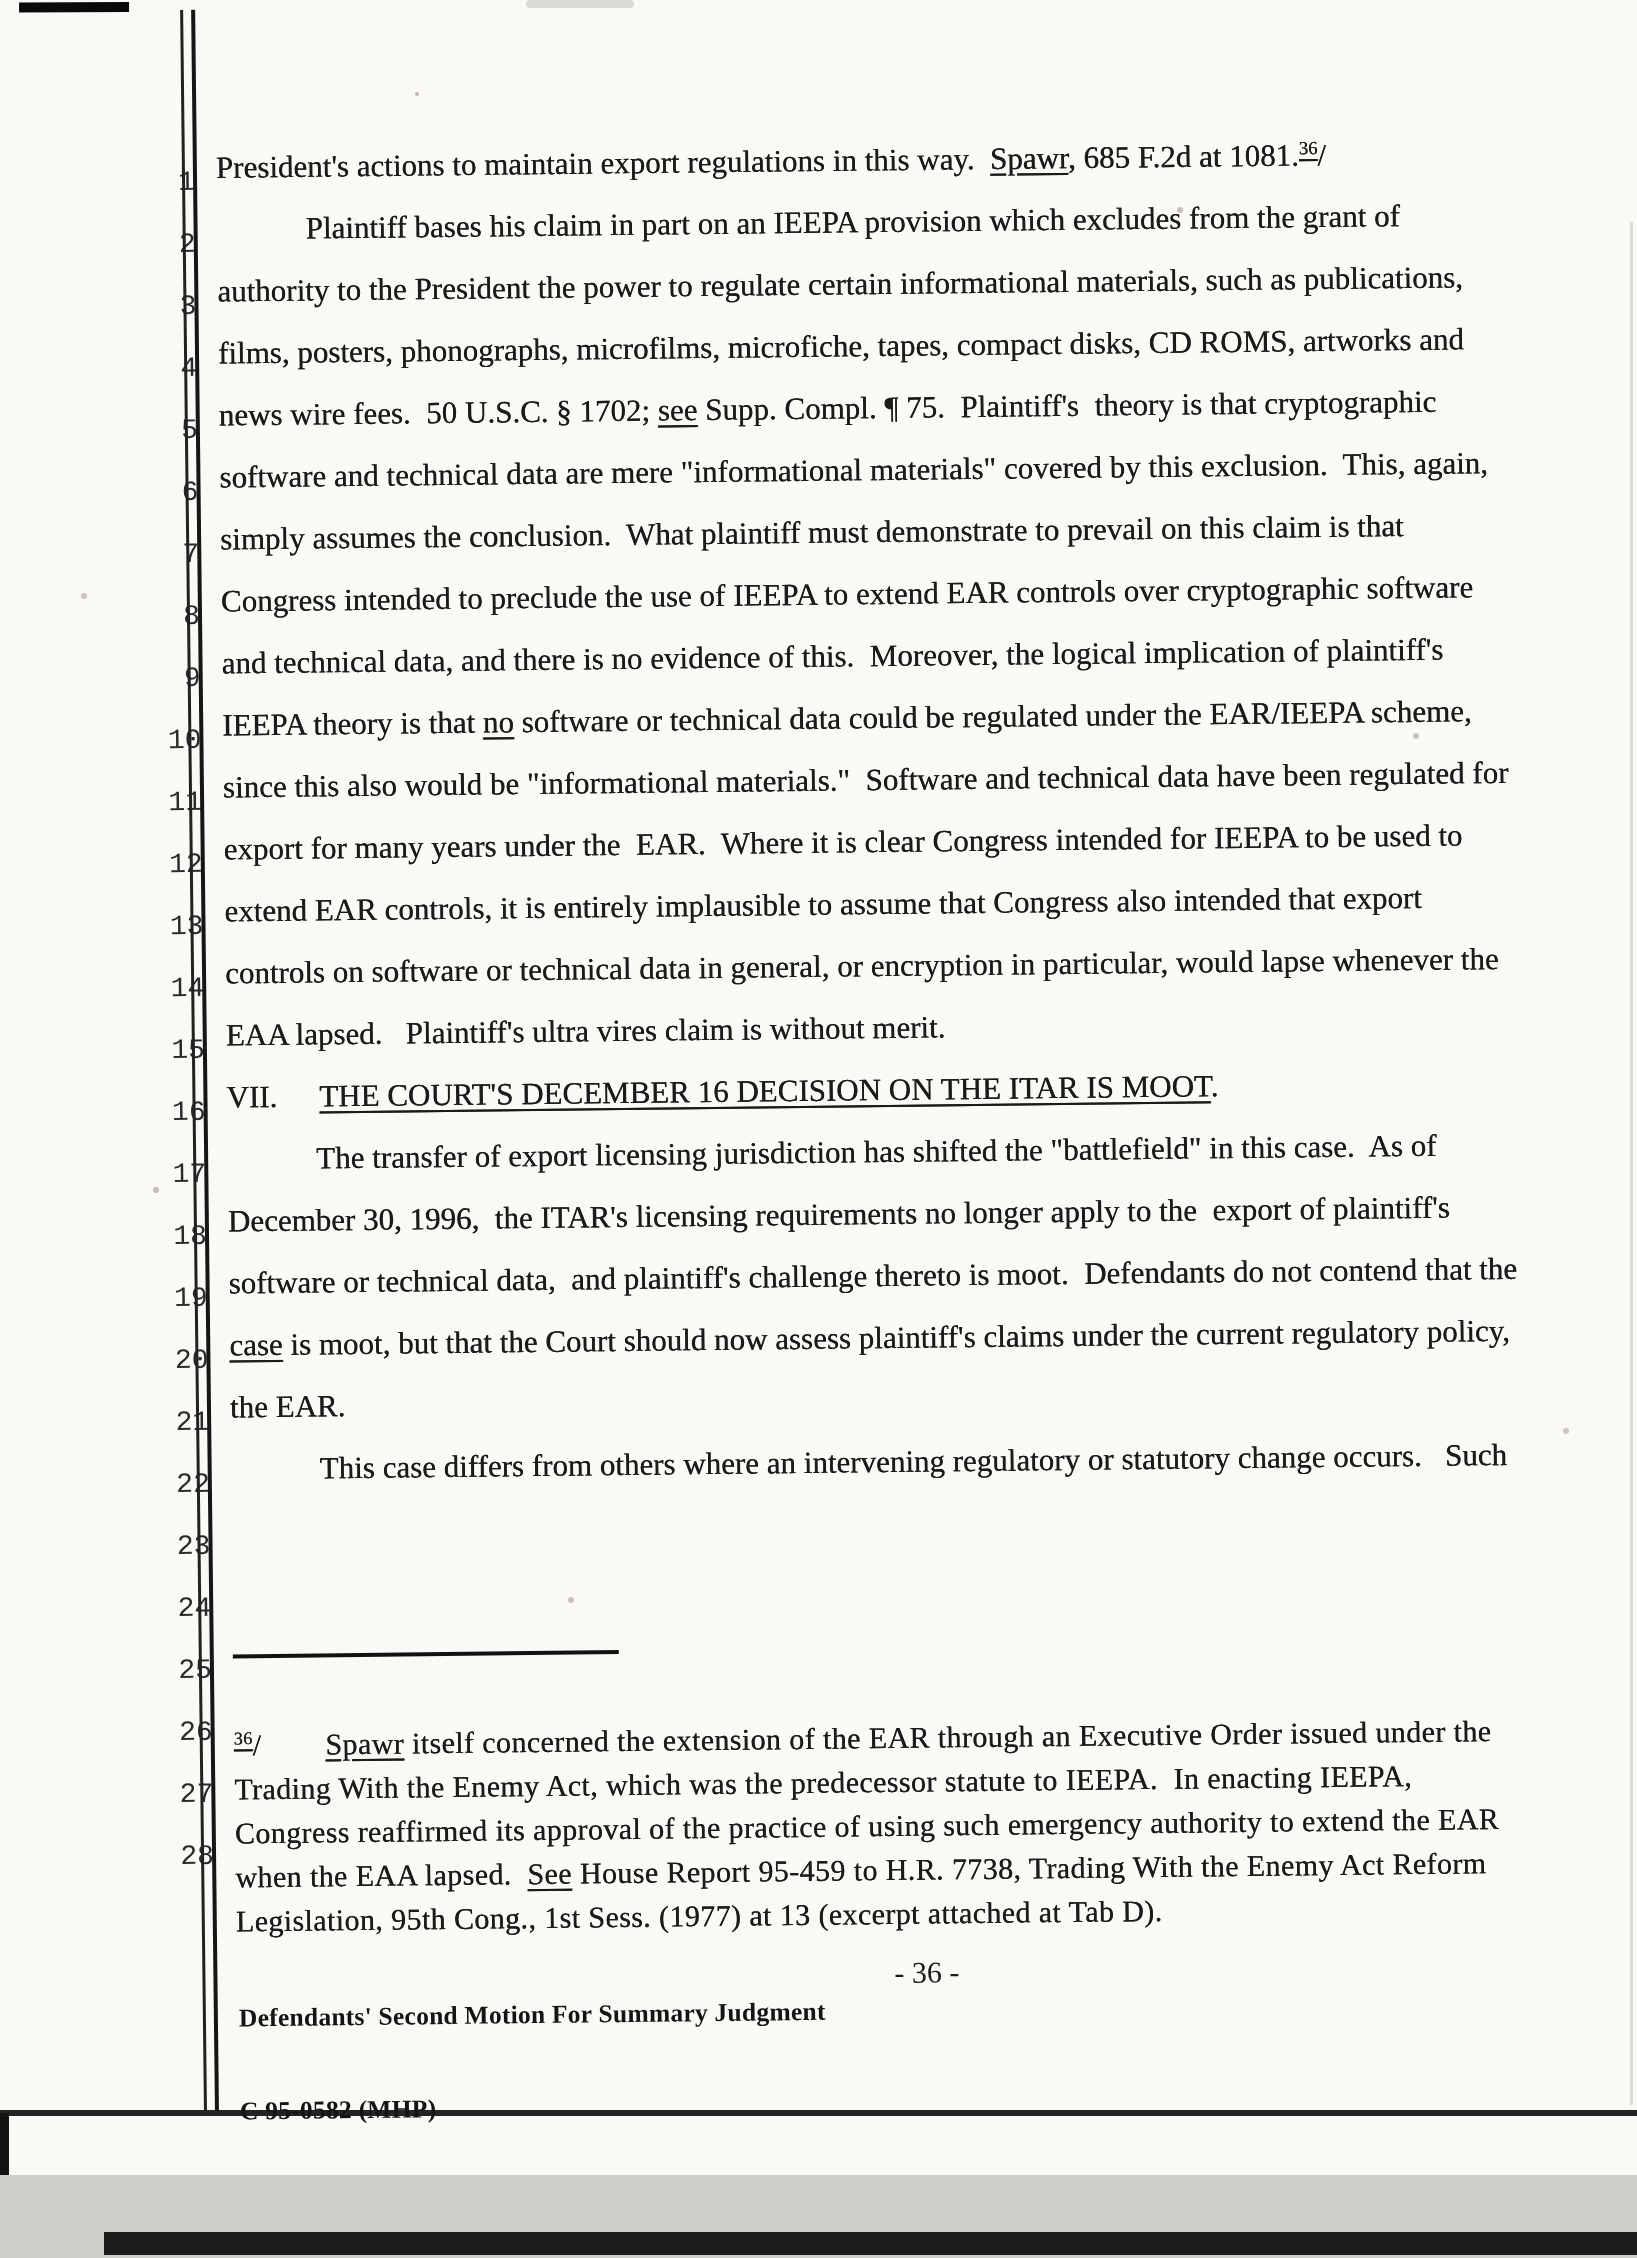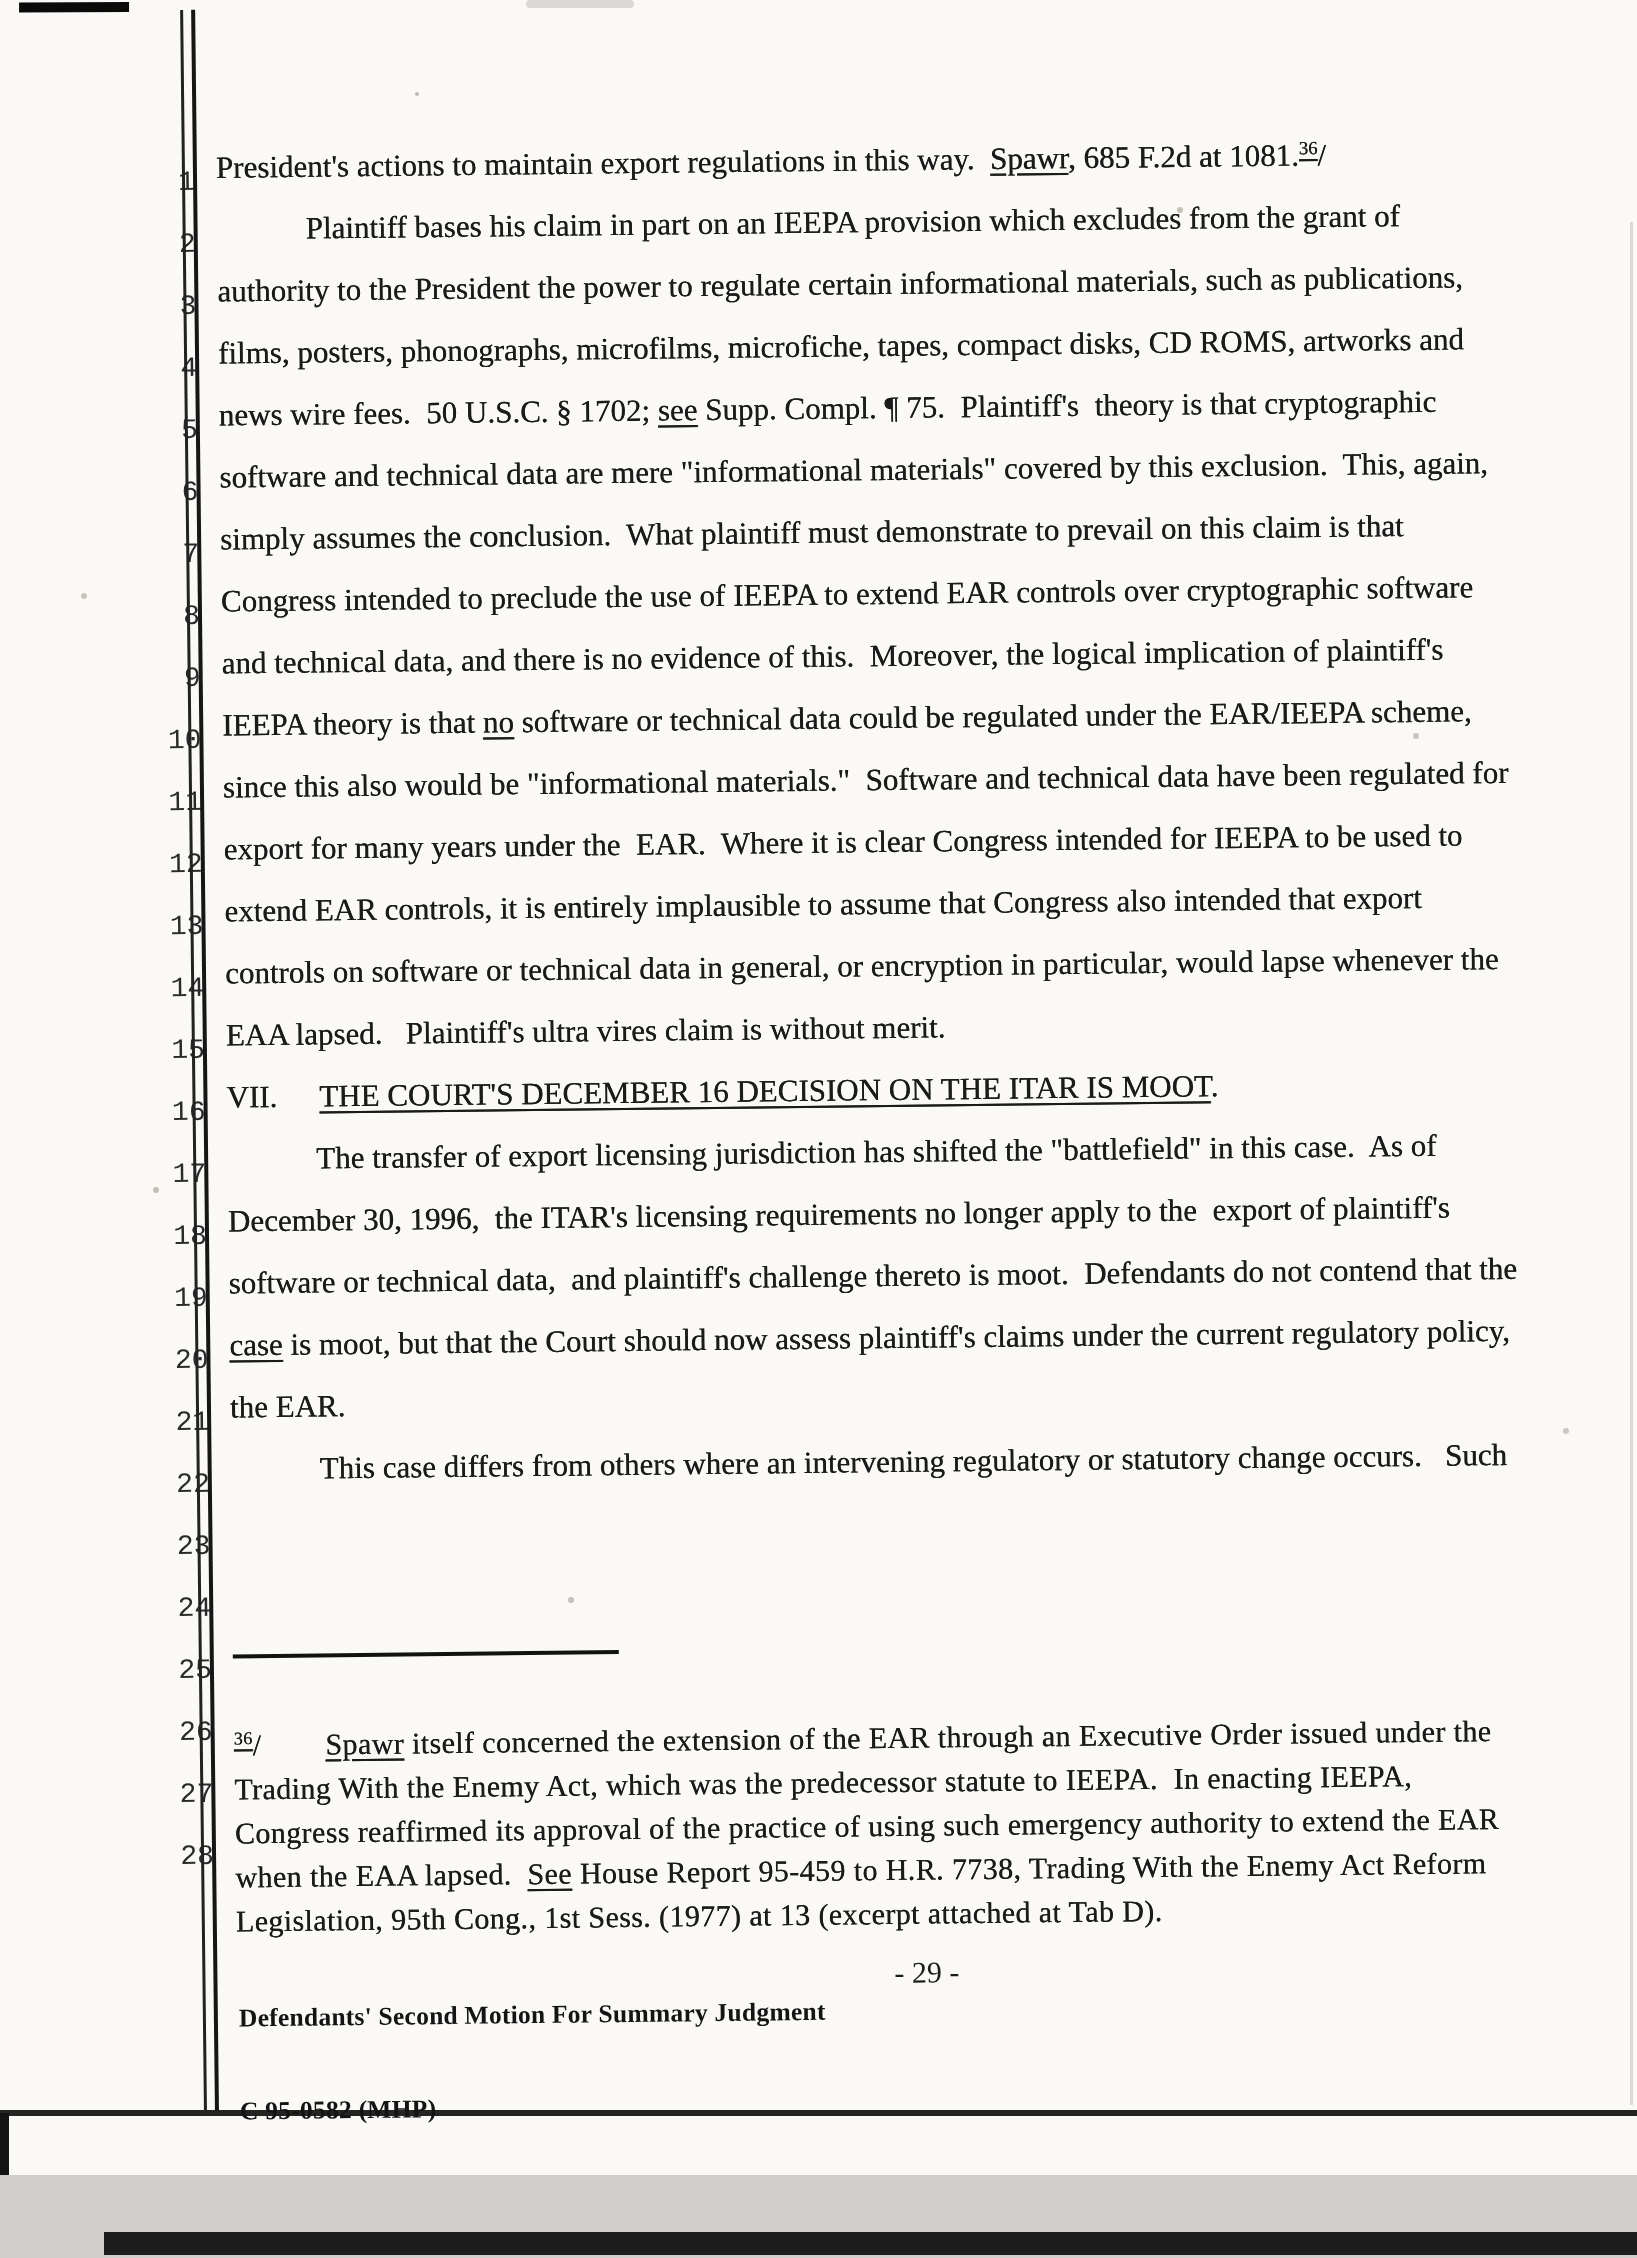--- a/index.html
+++ b/index.html
@@ -94,16 +94,16 @@
     <div id="body-lines"><div class="tline"><span>President's actions to maintain export regulations in this way.  </span><span class="u">Spawr</span><span>, 685 F.2d at 1081.</span><span class="u sup">36</span><span>/</span></div><div class="tline" style="padding-left: 89px;"><span>Plaintiff bases his claim in part on an IEEPA provision which excludes from the grant of</span></div><div class="tline"><span>authority to the President the power to regulate certain informational materials, such as publications,</span></div><div class="tline"><span>films, posters, phonographs, microfilms, microfiche, tapes, compact disks, CD ROMS, artworks and</span></div><div class="tline"><span>news wire fees.  50 U.S.C. § 1702; </span><span class="u">see</span><span> Supp. Compl. ¶ 75.  Plaintiff's  theory is that cryptographic</span></div><div class="tline"><span>software and technical data are mere "informational materials" covered by this exclusion.  This, again,</span></div><div class="tline"><span>simply assumes the conclusion.  What plaintiff must demonstrate to prevail on this claim is that</span></div><div class="tline"><span>Congress intended to preclude the use of IEEPA to extend EAR controls over cryptographic software</span></div><div class="tline"><span>and technical data, and there is no evidence of this.  Moreover, the logical implication of plaintiff's</span></div><div class="tline"><span>IEEPA theory is that </span><span class="u">no</span><span> software or technical data could be regulated under the EAR/IEEPA scheme,</span></div><div class="tline"><span>since this also would be "informational materials."  Software and technical data have been regulated for</span></div><div class="tline"><span>export for many years under the  EAR.  Where it is clear Congress intended for IEEPA to be used to</span></div><div class="tline"><span>extend EAR controls, it is entirely implausible to assume that Congress also intended that export</span></div><div class="tline"><span>controls on software or technical data in general, or encryption in particular, would lapse whenever the</span></div><div class="tline"><span>EAA lapsed.   Plaintiff's ultra vires claim is without merit.</span></div><div class="tline"><span>VII.</span><span class="tab" style="width: 42px;"></span><span class="u">THE COURT'S DECEMBER 16 DECISION ON THE ITAR IS MOOT</span><span>.</span></div><div class="tline" style="padding-left: 89px;"><span>The transfer of export licensing jurisdiction has shifted the "battlefield" in this case.  As of</span></div><div class="tline"><span>December 30, 1996,  the ITAR's licensing requirements no longer apply to the  export of plaintiff's</span></div><div class="tline"><span>software or technical data,  and plaintiff's challenge thereto is moot.  Defendants do not contend that the</span></div><div class="tline"><span class="u">case</span><span> is moot, but that the Court should now assess plaintiff's claims under the current regulatory policy,</span></div><div class="tline"><span>the EAR.</span></div><div class="tline" style="padding-left: 89px;"><span>This case differs from others where an intervening regulatory or statutory change occurs.   Such</span></div></div>
 
     <div id="fn-sep"></div>
     <div id="footnote-lines"><div class="tline"><span class="u sup">36</span><span>/</span><span class="tab" style="width: 64px;"></span><span class="u">Spawr</span><span> itself concerned the extension of the EAR through an Executive Order issued under the</span></div><div class="tline"><span>Trading With the Enemy Act, which was the predecessor statute to IEEPA.  In enacting IEEPA,</span></div><div class="tline"><span>Congress reaffirmed its approval of the practice of using such emergency authority to extend the EAR</span></div><div class="tline"><span>when the EAA lapsed.  </span><span class="u">See</span><span> House Report 95-459 to H.R. 7738, Trading With the Enemy Act Reform</span></div><div class="tline"><span>Legislation, 95th Cong., 1st Sess. (1977) at 13 (excerpt attached at Tab D).</span></div></div>
 
     <div id="footer">
       <div>Defendants' Second Motion For Summary Judgment</div>
       <div>C 95-0582 (MHP)</div>
     </div>
 
-    <div id="pagenum">- 29 -</div>
+    <div id="pagenum">- 36 -</div>
   </div>
 </div>
 
 
 </body></html>

